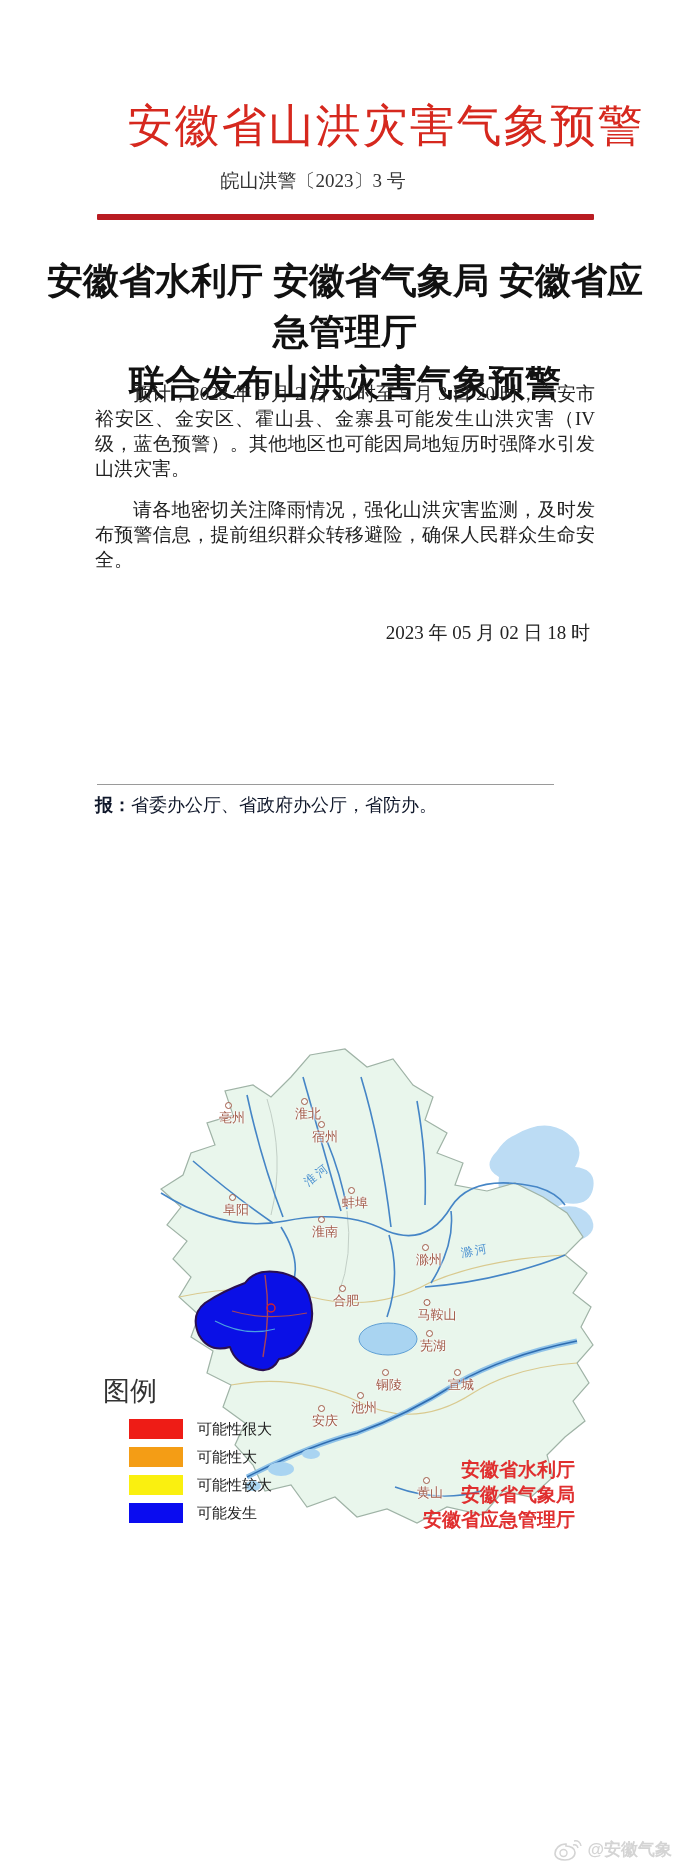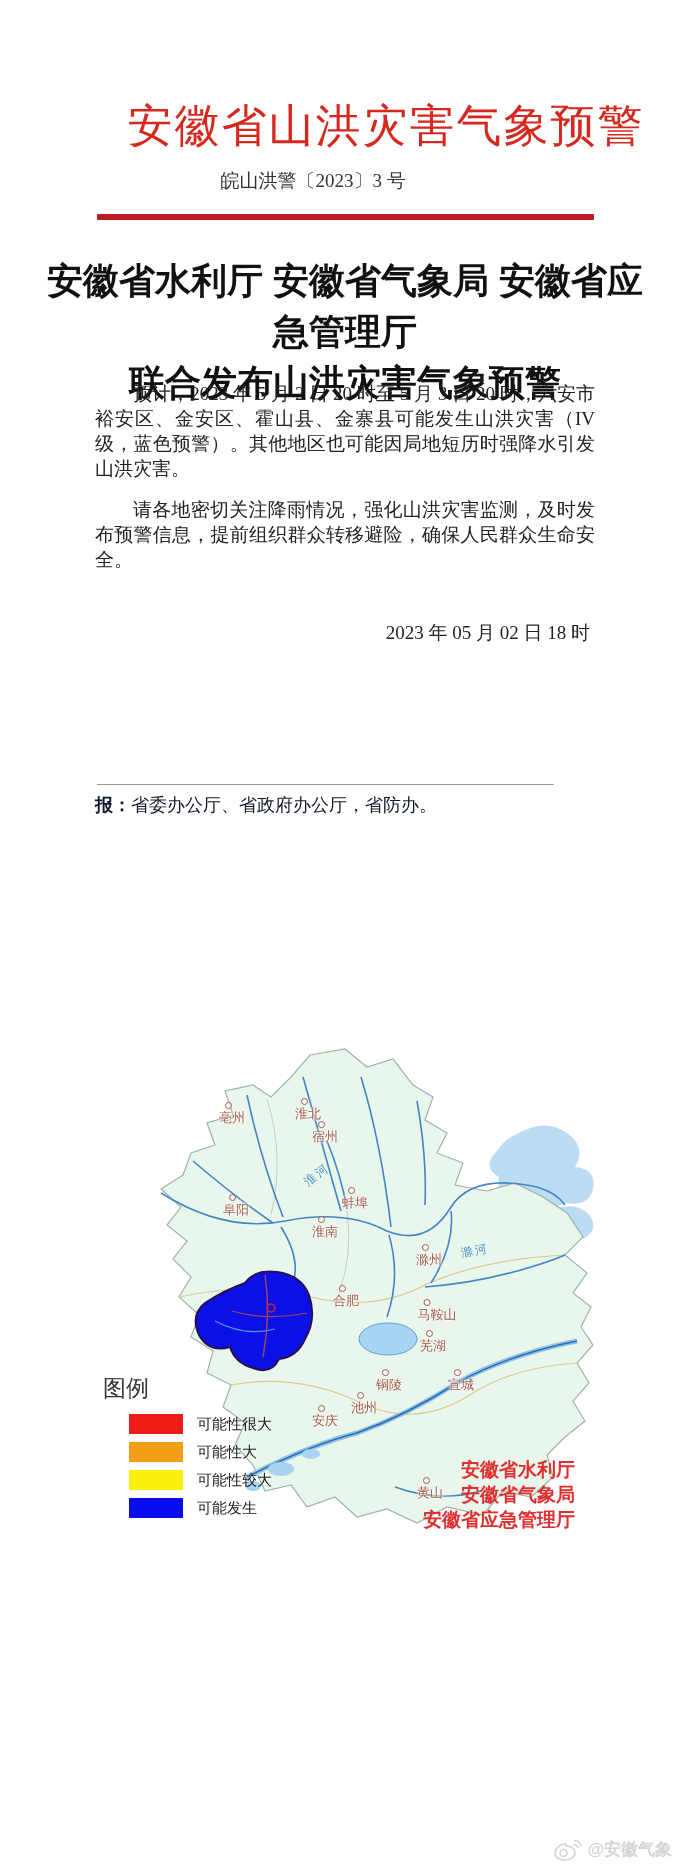--- a/index.html
+++ b/index.html
@@ -69,21 +69,21 @@
   }
   .river-label{
     position:absolute;transform:translate(-50%,-50%) rotate(-38deg);
     font-size:12px;color:#4a90d0;letter-spacing:2px;white-space:nowrap;
     font-family:"Liberation Sans","DejaVu Sans",sans-serif;
   }
   .river-label.flat{transform:translate(-50%,-50%) rotate(-10deg);}
   
   .legend{position:absolute;left:6px;top:328px;width:200px;
     font-family:"Liberation Sans","DejaVu Sans",sans-serif;}
-  .legend-title{font-size:23px;color:#333;margin:0 0 10px 2px;}
+  .legend-title{font-size:27px;color:#333;margin:0 0 10px 2px;}
   .legend-row{display:flex;align-items:center;height:20px;margin-bottom:8px;padding-left:28px;}
   .legend-swatch{width:54px;height:20px;margin-right:14px;flex:0 0 auto;}
   .legend-label{font-size:15px;color:#222;white-space:nowrap;}
   
   .issuers{
     position:absolute;right:25px;top:412px;text-align:right;
     font-size:19px;font-weight:bold;line-height:25px;
     font-family:"Liberation Sans","DejaVu Sans",sans-serif;
     white-space:nowrap;
   }

